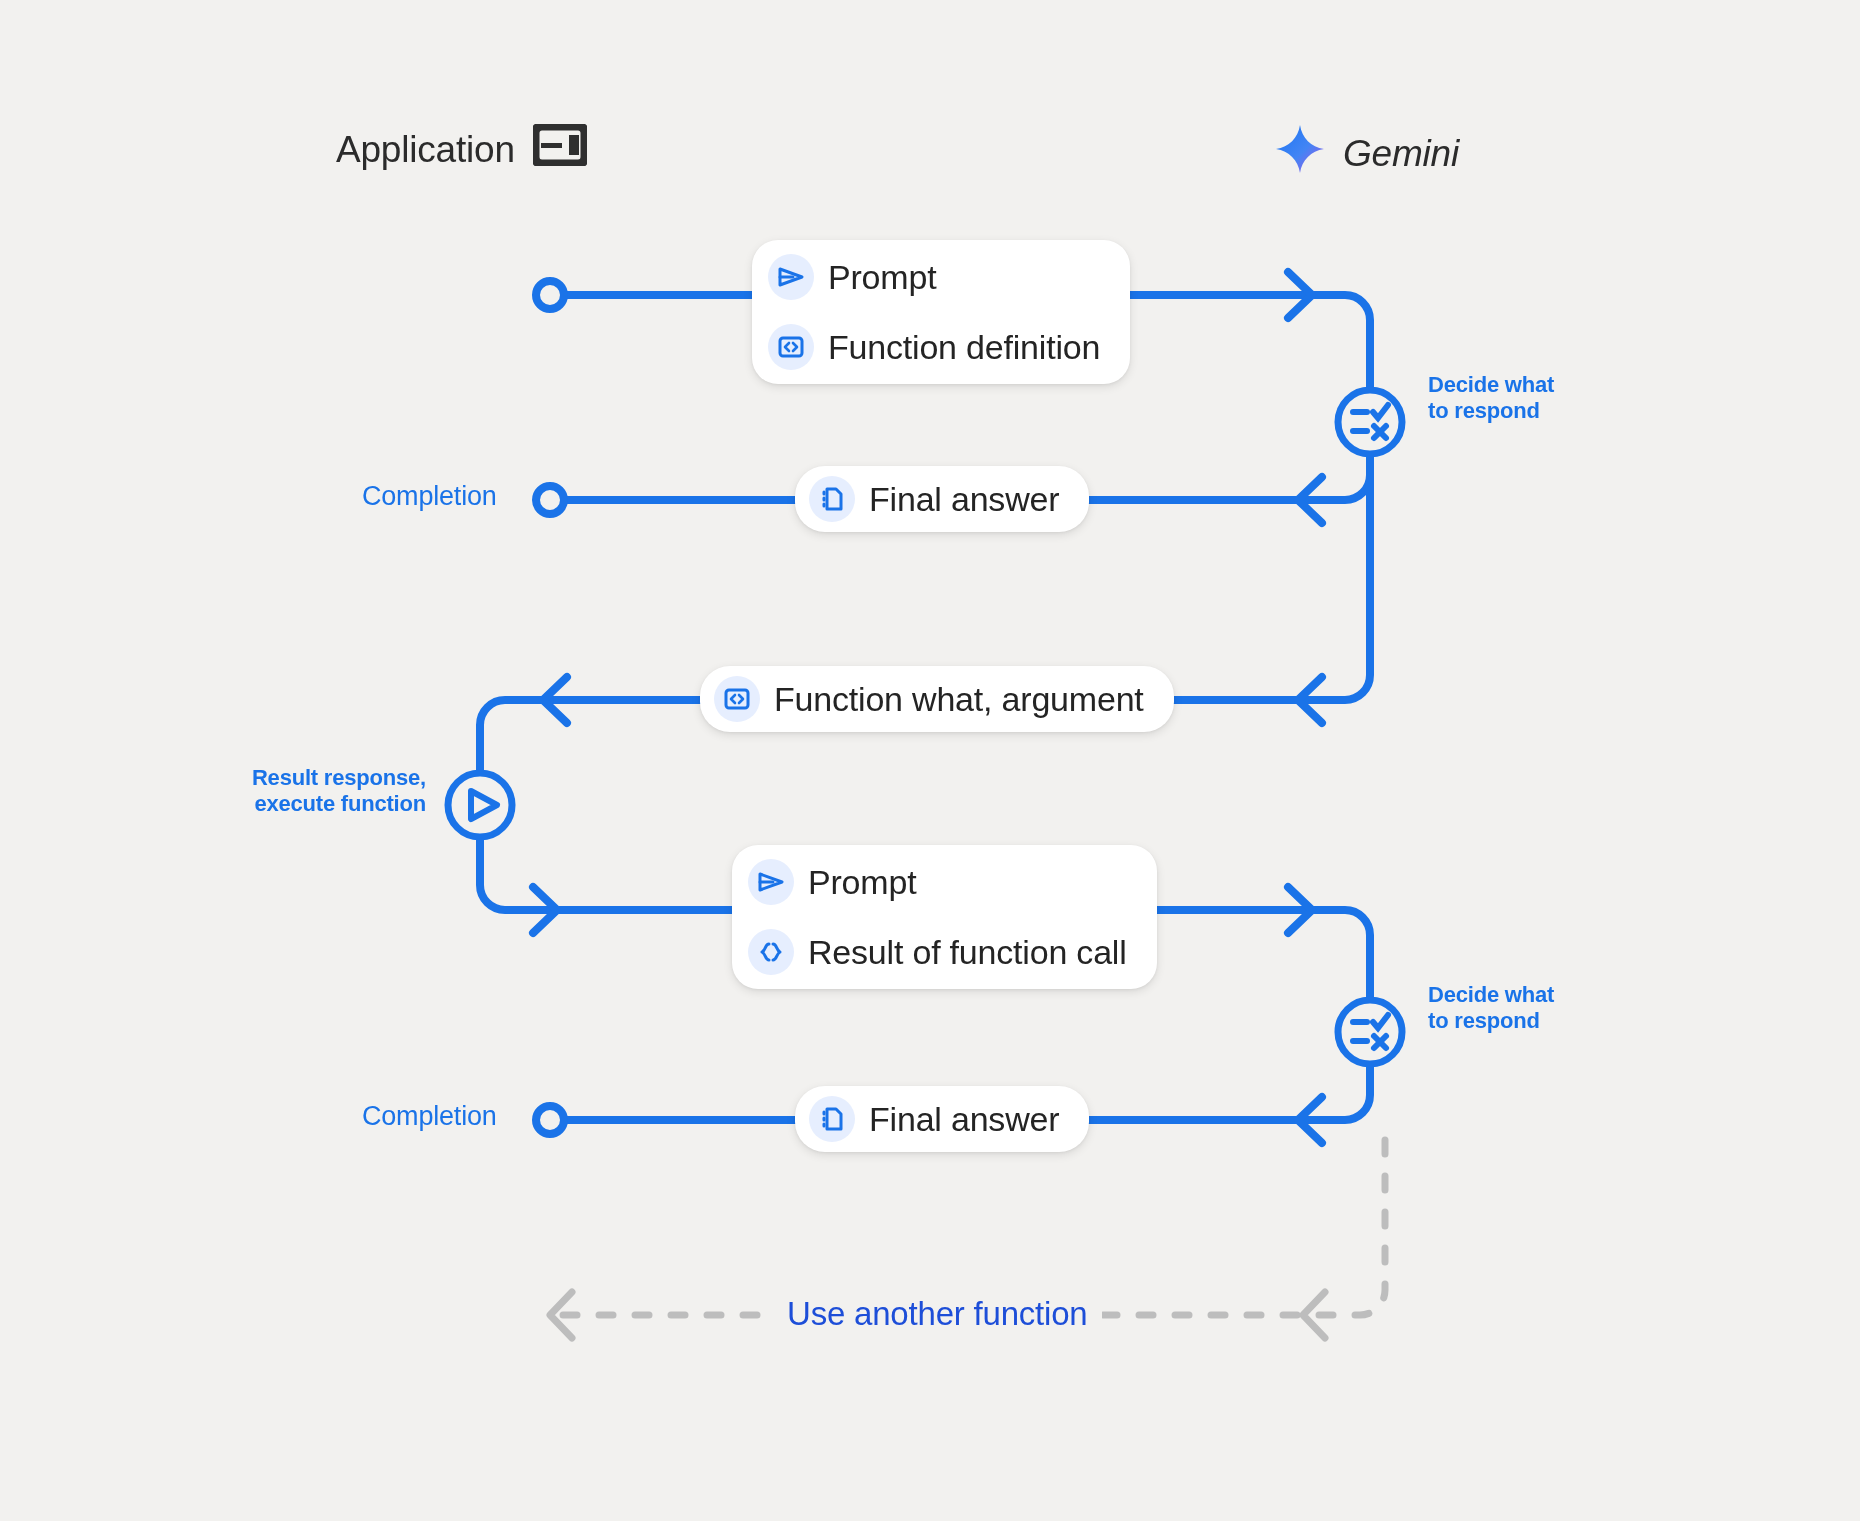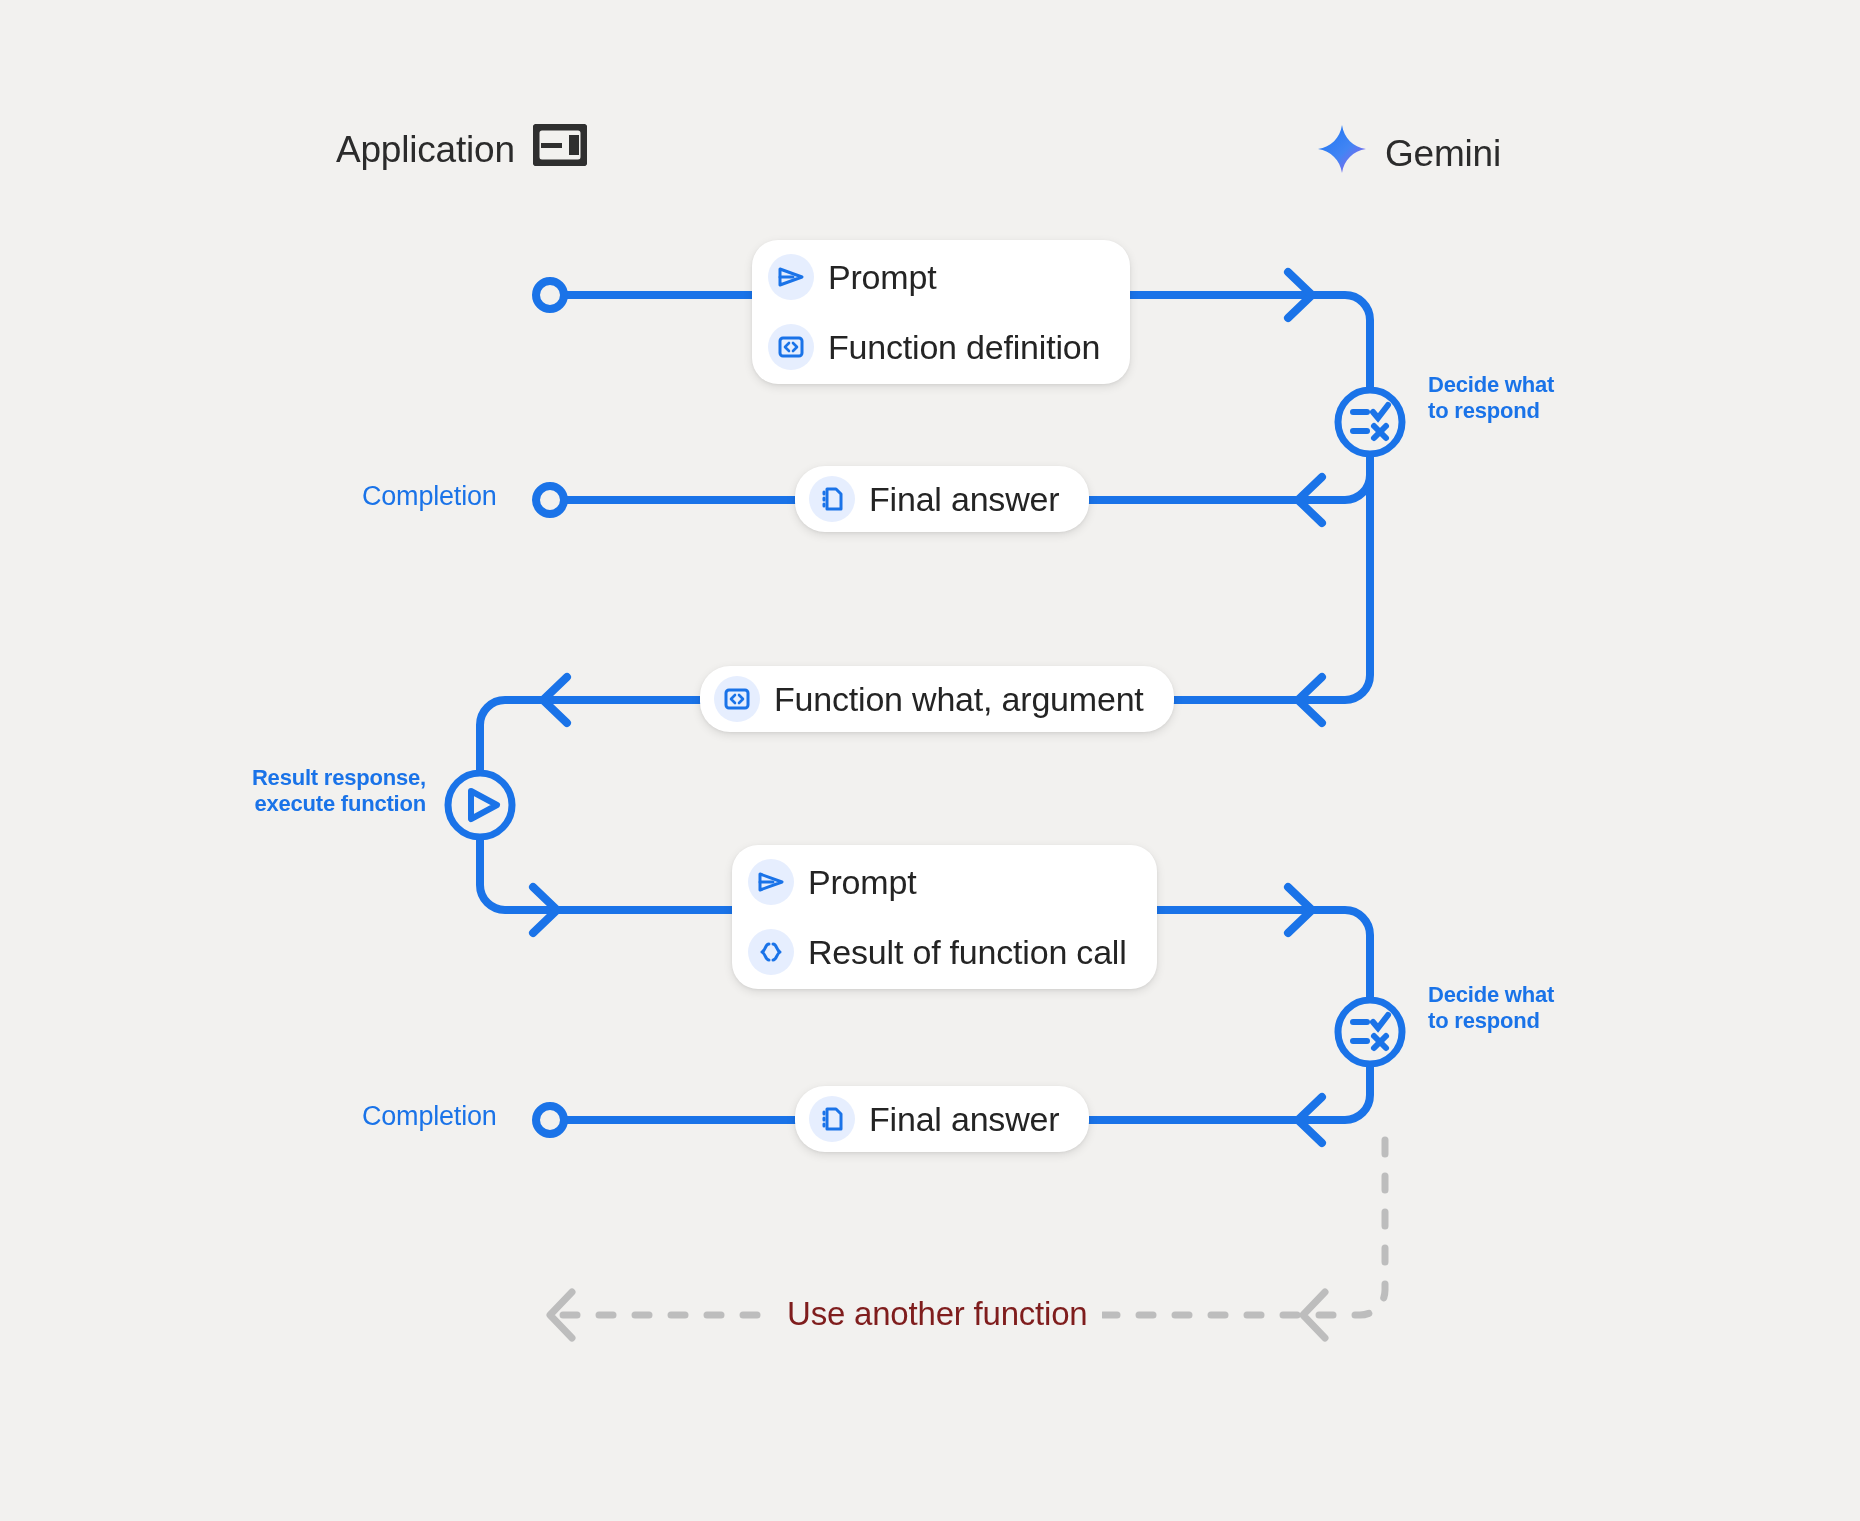--- a/index.html
+++ b/index.html
@@ -41,21 +41,21 @@
   .side-note{
     position:absolute;
     color:#1A73E8;font-size:22px;line-height:1.18;
     font-weight:700;letter-spacing:-0.2px;white-space:pre-line;
   }
   .edge-label{
     position:absolute;color:#1A73E8;font-size:27px;letter-spacing:-0.2px;
     white-space:nowrap;
   }
   .dash-label{
-    position:absolute;color:#7f1d1d;font-size:33px;letter-spacing:-0.2px;
+    position:absolute;color:#1d4ed8;font-size:33px;letter-spacing:-0.2px;
     white-space:nowrap;background:#F2F1EF;padding:0 14px;
   }
 </style>
 </head>
 <body>
 
 <div id="stage">
 
   <svg id="wires" viewBox="0 0 1860 1521">
     <defs>
@@ -151,21 +151,21 @@
     <span>Application</span>
     <span>
       <svg width="54" height="42" viewBox="0 0 54 42">
         <rect x="2" y="2" width="50" height="38" rx="7" fill="none" stroke="#2F2F2F" stroke-width="9"></rect>
         <rect x="36" y="11" width="10" height="20" fill="#2F2F2F"></rect>
         <rect x="8" y="19" width="21" height="5" fill="#2F2F2F"></rect>
       </svg>
     </span>
   </div>
 
-  <div class="lane-label" style="left:1317px;top:124px;">
+  <div class="lane-label" style="left:1275px;top:124px;font-style:italic;">
     <span>
       <svg width="50" height="50" viewBox="0 0 50 50">
         <path d="M25 1 C27 14 36 23 49 25 C36 27 27 36 25 49 C23 36 14 27 1 25 C14 23 23 14 25 1 Z" fill="url(#gemGrad)"></path>
       </svg>
     </span>
     <span>Gemini</span>
   </div>
 
   <div class="card" style="left:752px;top:240px;">
     <div class="row">

